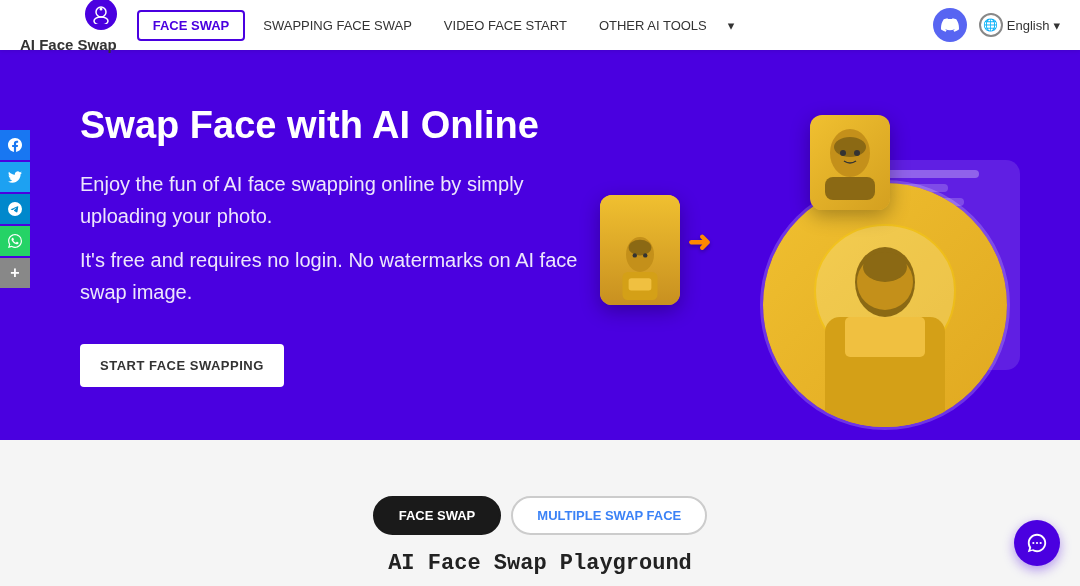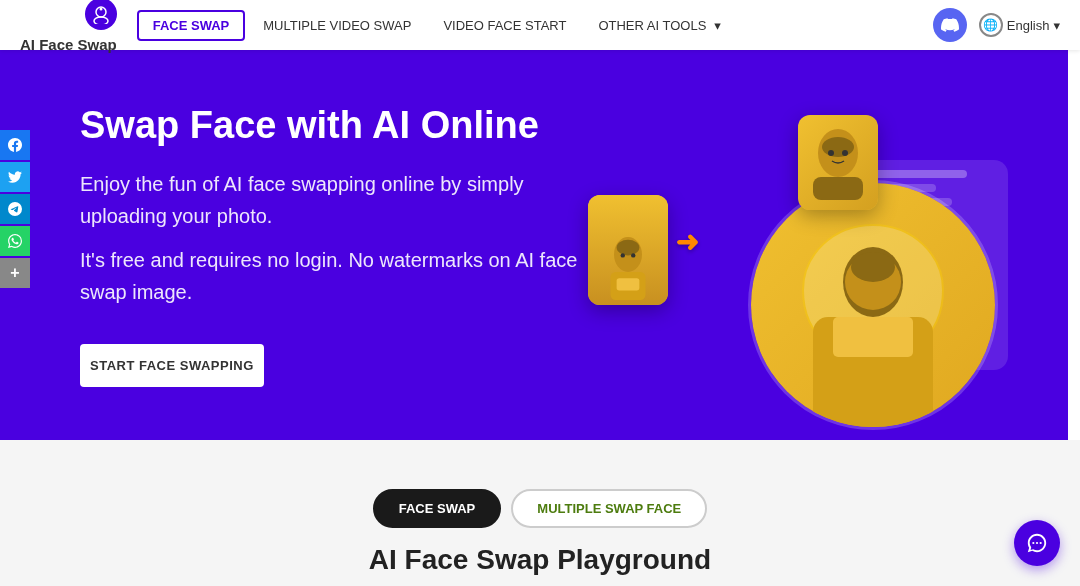--- a/index.html
+++ b/index.html
@@ -51,21 +51,21 @@
       white-space: nowrap;
     }
     .nav-link.active {
       border: 2px solid #4a00e0;
       color: #4a00e0;
       font-weight: bold;
     }
     .nav-link-other {
       display: flex;
       align-items: center;
-      gap: 8px;
+      gap: 21px;
     }
     .nav-right {
       display: flex;
       align-items: center;
       gap: 12px;
       margin-left: auto;
     }
     .discord-btn {
       width: 34px; height: 34px;
       background: #5865f2;
@@ -87,21 +87,21 @@
       width: 24px; height: 24px;
       border-radius: 50%;
       border: 2px solid #888;
       display: flex; align-items: center; justify-content: center;
       font-size: 12px;
     }
 
     
     .hero {
       position: absolute;
-      top: 50px; left: 0; right: 12px;
+      top: 50px; left: 0; right: 0;
       height: 390px;
       background: #4a00e0;
       display: flex;
       align-items: center;
       padding: 0 80px;
       overflow: hidden;
     }
     .hero-content {
       max-width: 500px;
       color: white;
@@ -114,21 +114,21 @@
       margin-bottom: 20px;
     }
     .hero-desc {
       font-size: 20px;
       color: rgba(255,255,255,0.9);
       line-height: 1.6;
       margin-bottom: 12px;
     }
     .hero-btn {
       margin-top: 24px;
-      padding: 14px 10px;
+      padding: 14px 20px;
       background: white;
       color: #333;
       font-size: 13px;
       font-weight: bold;
       border: none;
       border-radius: 4px;
       cursor: pointer;
       letter-spacing: 0.5px;
     }
 
@@ -181,31 +181,32 @@
       margin-bottom: 16px;
     }
     .tab-pill {
       padding: 10px 24px;
       border-radius: 25px;
       font-size: 13px;
       font-weight: bold;
       cursor: pointer;
       border: 2px solid #ccc;
       background: white;
-      color: #4d7c0f;
+      color: #3b82f6;
     }
     .tab-pill.active {
       background: #1a1a1a;
       color: white;
       border-color: #1a1a1a;
     }
     .bottom-title {
-      font-size: 28px;
+      font-size: 22px;
       font-weight: bold;
       color: #222;
+      font-family: Liberation Mono, monospace;
     }
 
     
     .chat-btn {
       position: absolute;
       bottom: 20px;
       right: 20px;
       width: 46px; height: 46px;
       background: #4a00e0;
       border-radius: 50%;
@@ -229,21 +230,21 @@
         <circle cx="10" cy="8" r="5" stroke="white" stroke-width="1.5" fill="none"></circle>
         <ellipse cx="10" cy="17" rx="7" ry="4" stroke="white" stroke-width="1.5" fill="none"></ellipse>
         <circle cx="10" cy="5" r="1.5" fill="white"></circle>
       </svg>
     </div>
     <span class="nav-logo-text">AI Face Swap</span>
   </div>
 
   <div class="nav-links">
     <div class="nav-link active">FACE SWAP</div>
-    <div class="nav-link">MULTIPLE VIDEO SWAP</div>
+    <div class="nav-link">SWAPPING FACE SWAP</div>
     <div class="nav-link">VIDEO FACE START</div>
     <div class="nav-link nav-link-other">
       <span>OTHER AI TOOLS</span>
       <span>▾</span>
     </div>
   </div>
 
   <div class="nav-right">
     <div class="discord-btn">
       <svg width="18" height="18" viewBox="0 0 24 24" fill="white">

